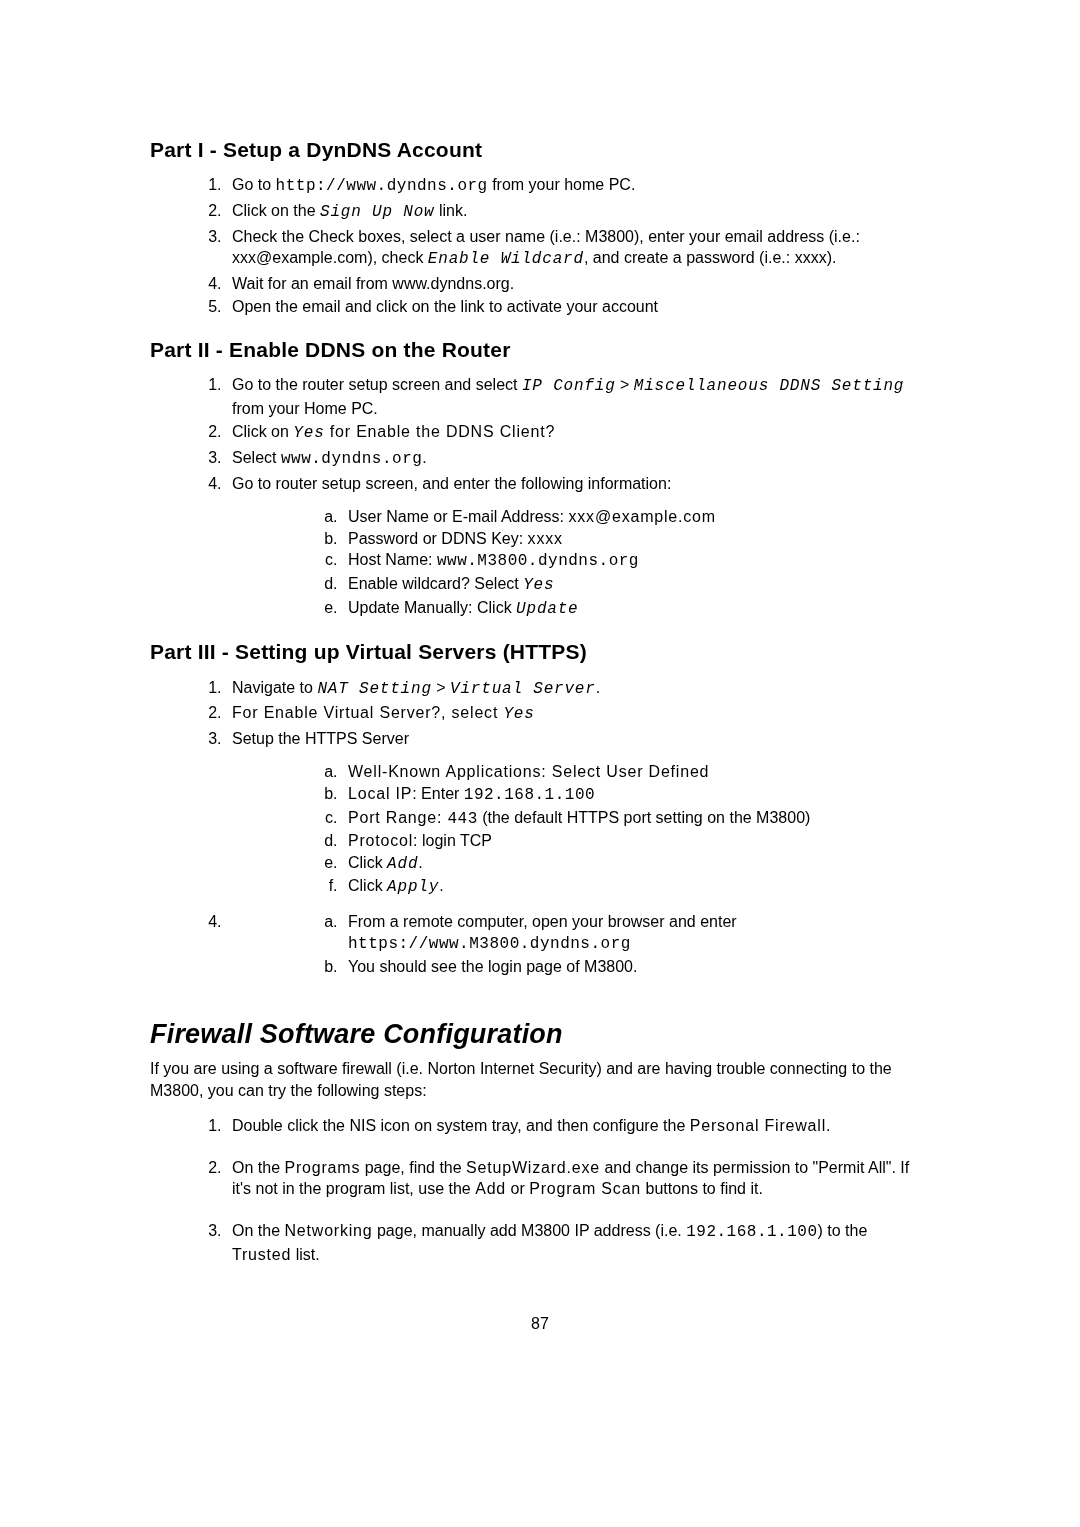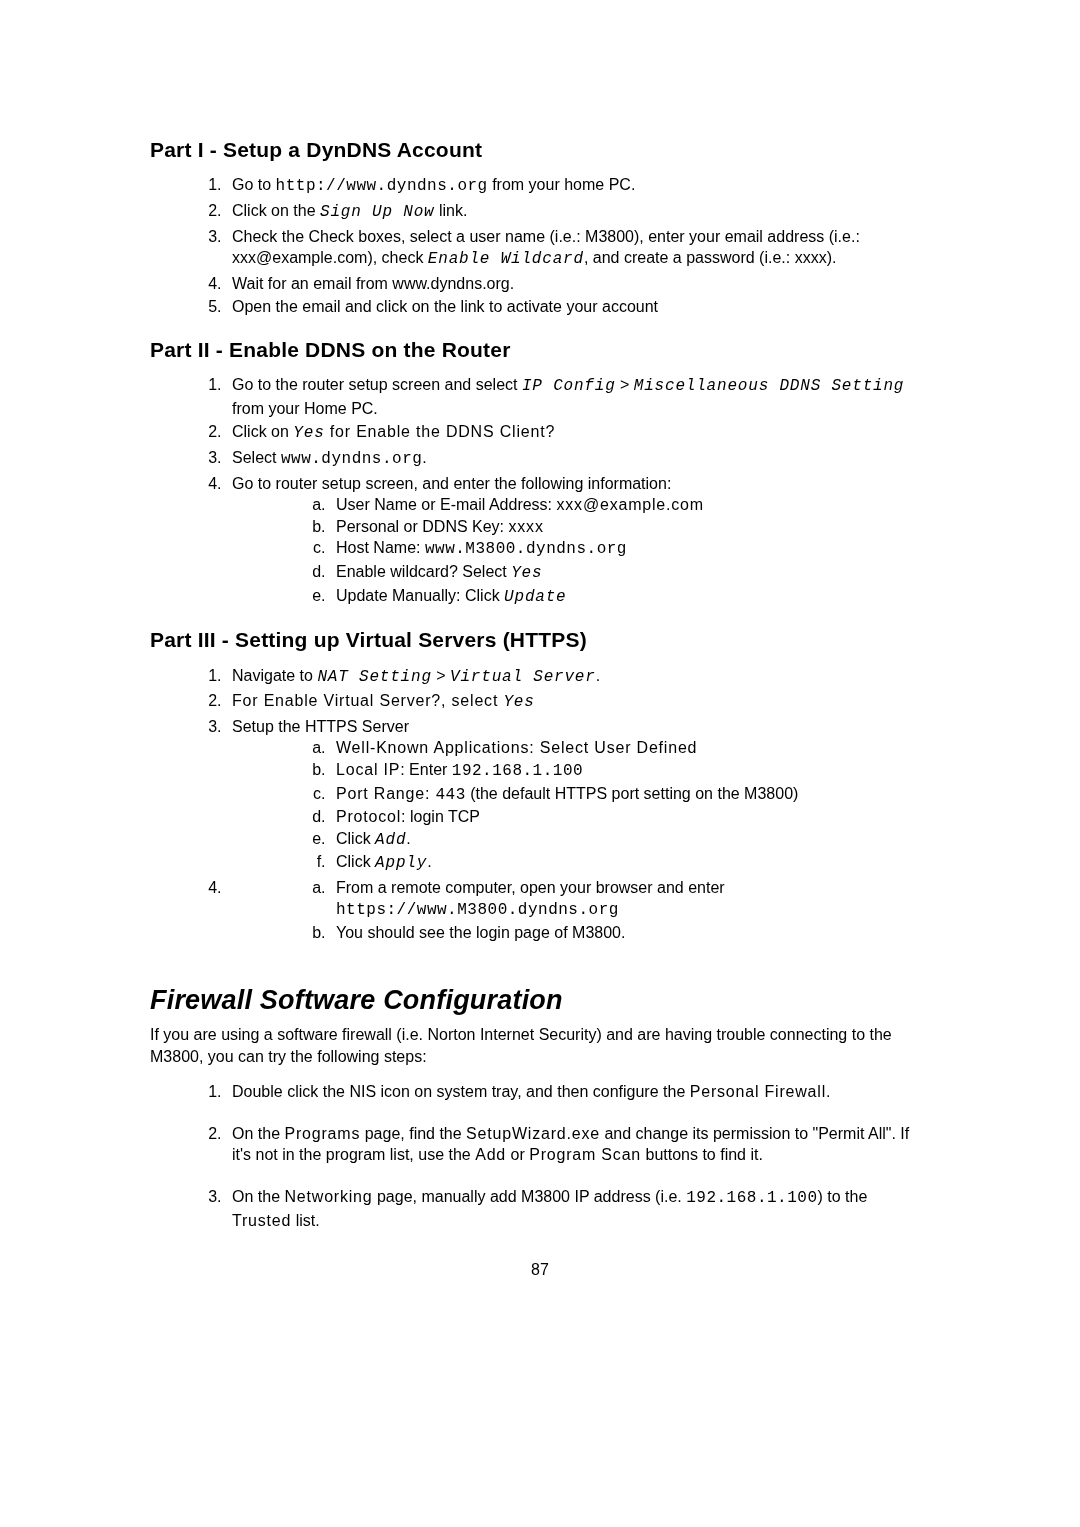--- a/index.html
+++ b/index.html
@@ -36,21 +36,21 @@
   ol.num > li {
     padding-left: 6px;
     margin: 0 0 2px 0;
   }
   ol.num.spaced > li {
     margin-bottom: 20px;
   }
   ol.alpha {
     list-style: lower-alpha;
     padding-left: 98px;
-    margin: 0;
+    margin: 12px;
   }
   ol.alpha > li {
     padding-left: 6px;
   }
   .mono {
     font-family: "Courier New", Courier, monospace;
     letter-spacing: 0.5px;
   }
   .monob {
     font-family: "Courier New", Courier, monospace;
@@ -60,21 +60,21 @@
   .ital {
     font-style: italic;
     letter-spacing: 0.8px;
     font-family: Liberation Mono, monospace;
   }
   .track {
     letter-spacing: 0.8px;
   }
   .pageno {
     text-align: center;
-    margin-top: 28px;
+    margin-top: 48px;
     font-size: 16px;
   }
   p.intro {
     margin: 2px 0 14px 0;
   }
 </style>
 </head>
 <body>
 
 <div class="h3">Part I - Setup a DynDNS Account</div>
@@ -100,21 +100,21 @@
   <li>
     <span>Click on </span><span class="ital">Yes</span><span class="track"> for Enable the DDNS Client?</span>
   </li>
   <li>
     <span>Select </span><span class="monob">www.dyndns.org</span><span>.</span>
   </li>
   <li>
     <span>Go to router setup screen, and enter the following information:</span>
     <ol class="alpha">
       <li><span>User Name or E-mail Address: </span><span class="track">xxx@example.com</span></li>
-      <li><span>Personal or DDNS Key: </span><span class="track">xxxx</span></li>
+      <li><span>Password or DDNS Key: </span><span class="track">xxxx</span></li>
       <li><span>Host Name: </span><span class="monob">www.M3800.dyndns.org</span></li>
       <li><span>Enable wildcard? Select </span><span class="ital">Yes</span></li>
       <li><span>Update Manually: Click </span><span class="ital">Update</span></li>
     </ol>
   </li>
 </ol>
 
 <div class="h3">Part III - Setting up Virtual Servers (HTTPS)</div>
 <ol class="num">
   <li>

